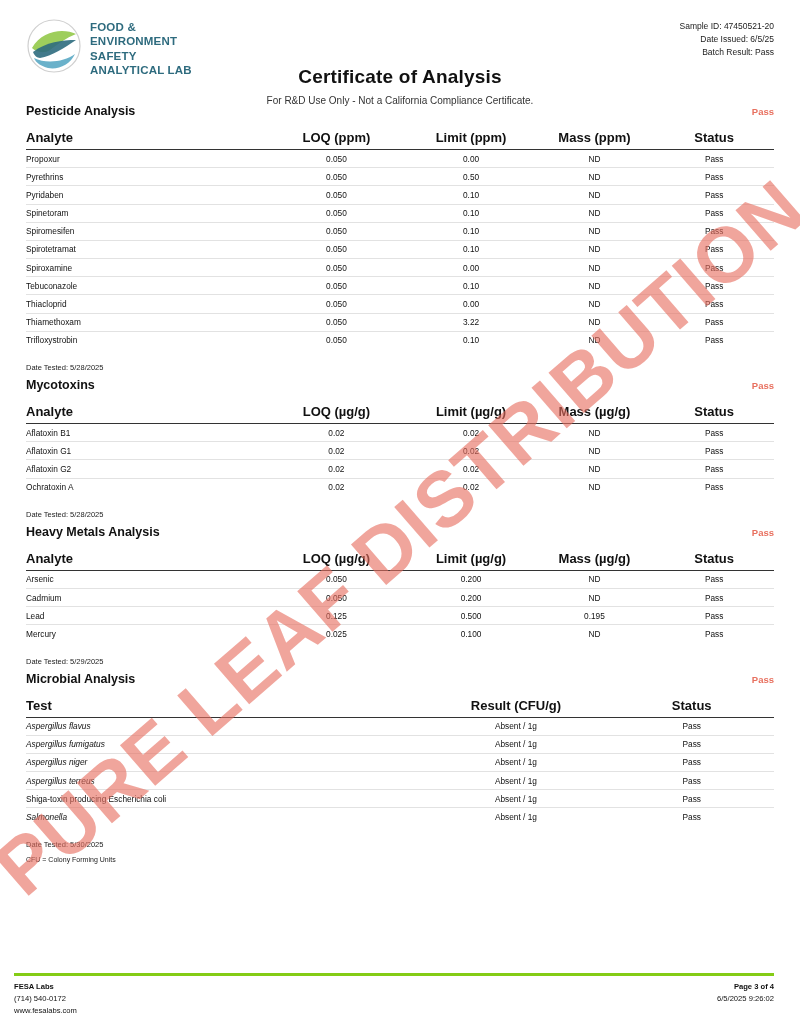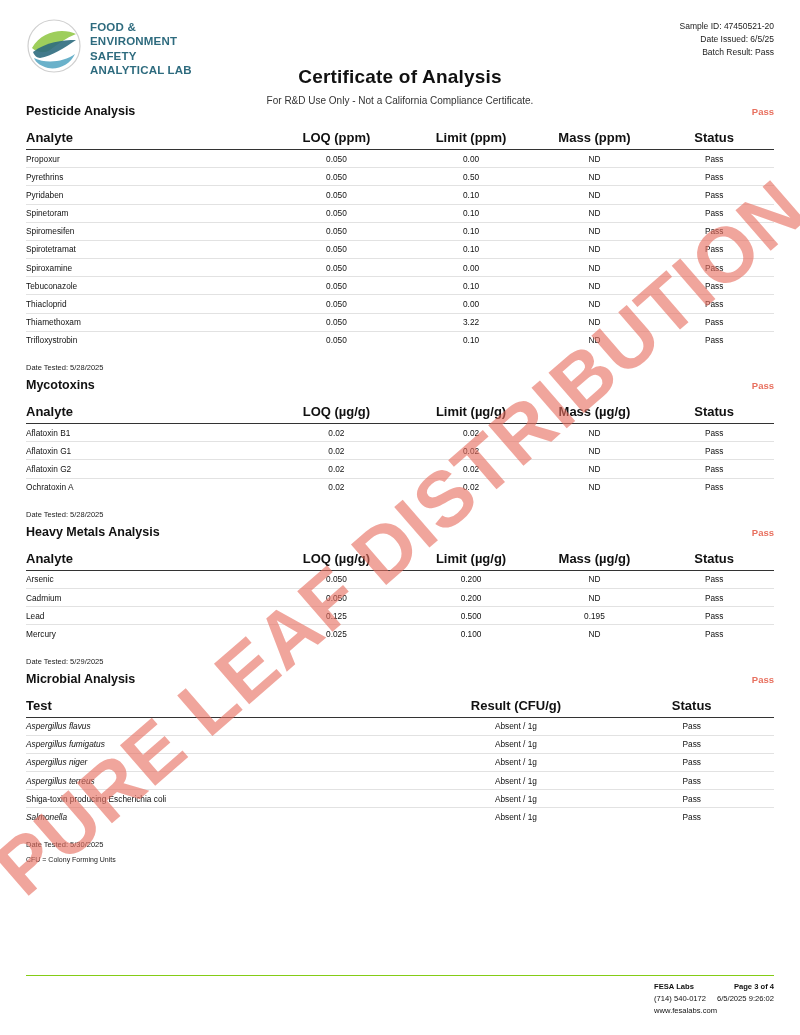--- a/index.html
+++ b/index.html
@@ -153,27 +153,27 @@
     font-weight: bold;
     font-size: 78px;
     letter-spacing: 1px;
     color: rgba(230, 110, 95, 0.62);
     white-space: nowrap;
   }
 
   
   .footer {
     position: absolute;
-    left: 26px;
+    left: 14px;
     right: 26px;
     bottom: 18px;
-    border-top: 1px solid #84cc16;
+    border-top: 3px solid #84cc16;
     padding-top: 5px;
     display: flex;
-    justify-content: flex-end;
+    justify-content: space-between;
     font-size: 7.6px;
     line-height: 1.6;
     color: #111;
     z-index: 8;
     background: transparent;
   }
   .footer .left div:first-child { font-weight: bold; }
   .footer .right { text-align: right; }
   .footer .right div:first-child { font-weight: bold; }
   .link { color: #111; text-decoration: none; }

